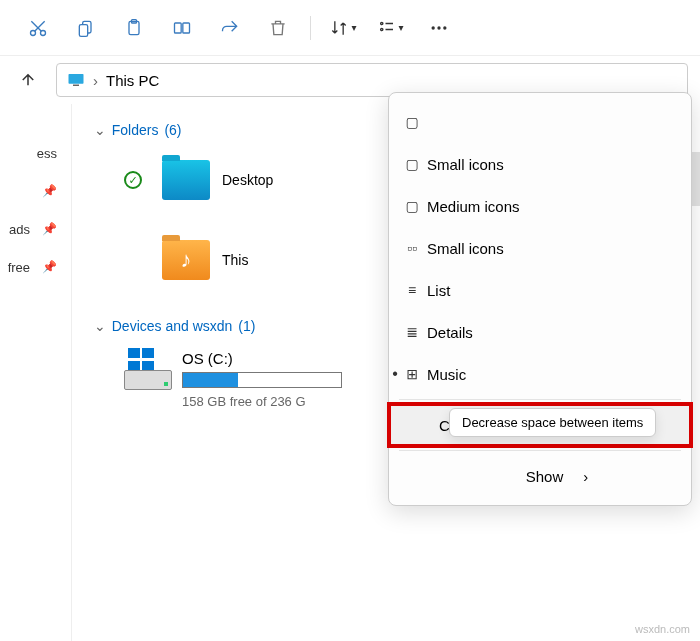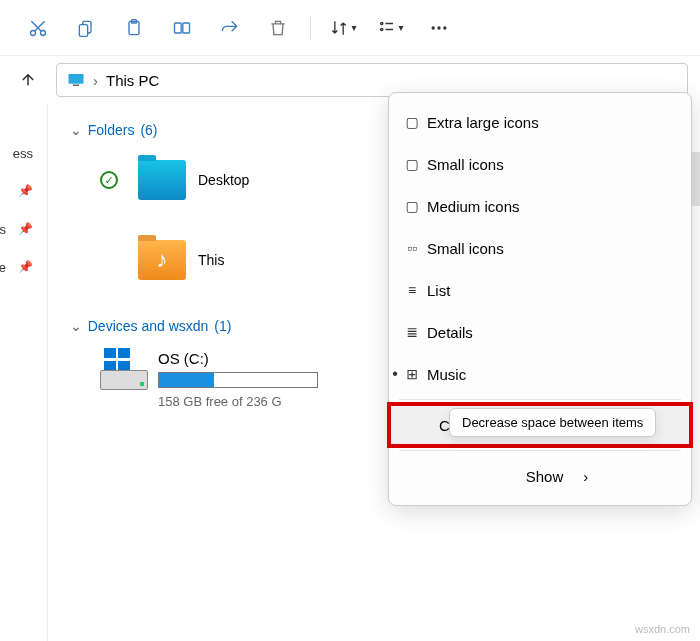--- a/index.html
+++ b/index.html
@@ -4,21 +4,21 @@
 <style>
   * { box-sizing: border-box; margin: 0; padding: 0; font-family: "Segoe UI", sans-serif; }
   body { background: #fff; width: 700px; height: 641px; overflow: hidden; position: relative; font-size: 14px; color: #000; }
   .toolbar { height: 56px; display: flex; align-items: center; padding: 0 18px; gap: 8px; border-bottom: 1px solid #eee; }
   .toolbar .tbtn { width: 40px; height: 40px; display: flex; align-items: center; justify-content: center; color: #555; border-radius: 4px; }
   .toolbar .sep { width: 1px; height: 24px; background: #ddd; margin: 0 4px; }
   .addressrow { height: 48px; display: flex; align-items: center; padding: 0 12px; gap: 12px; }
   .upbtn { width: 32px; height: 32px; display: flex; align-items: center; justify-content: center; }
   .addressbar { flex: 1; height: 34px; border: 1px solid #ccc; border-radius: 4px; display: flex; align-items: center; padding: 0 10px; gap: 8px; font-size: 15px; }
   .content { display: flex; height: calc(641px - 56px - 48px); }
-  .nav { width: 48px; border-right: 1px solid #eee; padding-top: 30px; font-size: 13px; color: #333; }
+  .nav { width: 72px; border-right: 1px solid #eee; padding-top: 30px; font-size: 13px; color: #333; }
   .nav .nrow { height: 38px; display: flex; align-items: center; justify-content: flex-end; padding-right: 14px; gap: 12px; }
   .pin { color: #444; font-size: 12px; }
   .main { flex: 1; padding: 18px 0 0 22px; position: relative; }
   .group-header { color: #0067c0; font-size: 14px; display: flex; align-items: center; gap: 6px; margin-bottom: 14px; }
   .chev { color: #666; }
   .items { display: flex; flex-wrap: wrap; gap: 24px 40px; margin-bottom: 30px; margin-left: 30px; }
   .item { display: flex; align-items: center; gap: 12px; height: 56px; }
   .folder-icon { width: 48px; height: 40px; border-radius: 3px; }
   .folder-teal { background: linear-gradient(180deg,#19c3e6 0%,#0d89c6 100%); position: relative; }
   .folder-teal::before { content:""; position:absolute; top:-5px; left:0; width:18px; height:6px; background:#11a6d0; border-radius:2px 2px 0 0; }
@@ -201,21 +201,20 @@
         </div>
       </div>
       <div class="drive-sub" style="margin-left:58px">158 GB free of 236 G</div>
     </div>
   </div>
 </div>
 
 <div class="menu">
   <div class="mrow">
       <span class="ic">▢</span>
-      <span>Extra large icons</span>
     </div>
   <div class="mrow">
       <span class="ic">▢</span>
       <span>Small icons</span>
     </div>
   <div class="mrow">
       <span class="ic">▢</span>
       <span>Medium icons</span>
     </div>
   <div class="mrow">

